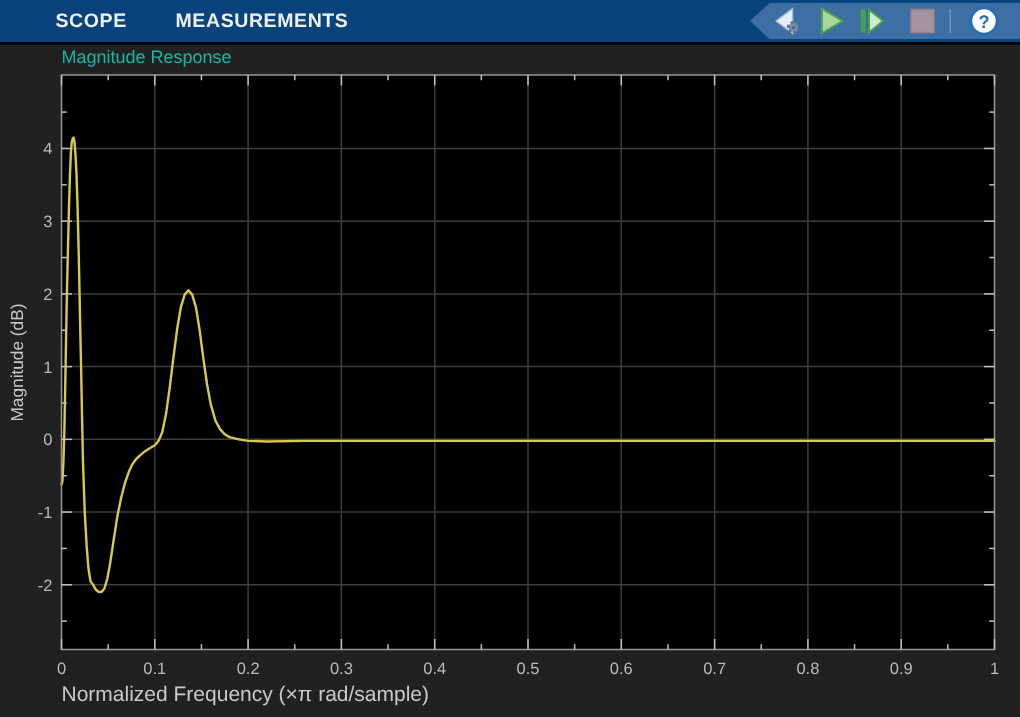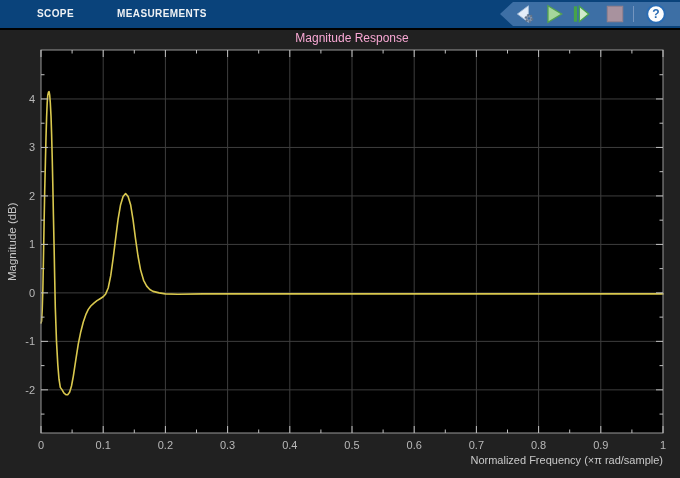--- a/index.html
+++ b/index.html
@@ -9,47 +9,47 @@
     font-family:"Liberation Sans",sans-serif;
   }
   
   .toolstrip{
     position:absolute;left:0;top:0;width:680px;height:28px;
     background:var(--toolstrip-bg,#0a437b);
   }
   .toolstrip-gap{position:absolute;left:0;top:28px;width:680px;height:2px;background:#000;}
   .tab{
     position:absolute;top:0;height:24px;line-height:28px;
-    color:#eef1f4;font-size:10px;font-weight:700;letter-spacing:.4px;cursor:default;
+    color:#eef1f4;font-size:13px;font-weight:700;letter-spacing:.4px;cursor:default;
   }
   .tab-scope{left:37px;}
   .tab-measurements{left:117px;text-align:right;}
   .quick-access{
     position:absolute;left:500px;top:2px;width:180px;height:24px;
     background:var(--panel-bg,#3d6fa5);
     clip-path:polygon(13px 0,100% 0,100% 100%,13px 100%,0 50%);
   }
   .qbtn{position:absolute;top:1px;width:22px;height:22px;}
   .qbtn svg{width:22px;height:22px;display:block;}
   .qbtn-stepback{left:13px;}
   .qbtn-run{left:43px;}
   .qbtn-stepfwd{left:70px;}
   .qbtn-stop{left:104px;}
   .qbtn-help{left:145px;}
   .qsep{position:absolute;left:133px;top:4px;width:1px;height:16px;background:#7495bf;}
   
   .figure{position:absolute;left:0;top:30px;width:680px;height:448px;background:var(--window-bg,#212121);}
   .chart-title{
-    position:absolute;left:41px;top:1px;width:622px;text-align:center;
-    font-size:12px;color:#f9a8d4;
+    position:absolute;left:41px;top:1px;width:622px;text-align:left;
+    font-size:12px;color:#14b8a6;
   }
   #plot-svg{position:absolute;left:0;top:0;font-family:"Liberation Sans",sans-serif;}
   .xlabel{
-    position:absolute;left:41px;top:424px;width:622px;text-align:right;
-    font-size:11px;color:#c9c9c9;
+    position:absolute;left:41px;top:424px;width:622px;text-align:left;
+    font-size:14px;color:#c9c9c9;
   }
   .ylabel{
     position:absolute;left:6px;top:20px;height:383px;
     display:flex;align-items:center;justify-content:center;
     writing-mode:vertical-rl;transform:rotate(180deg);
     font-size:11.5px;color:#c9c9c9;white-space:nowrap;
   }
 </style>
 </head>
 <body>

